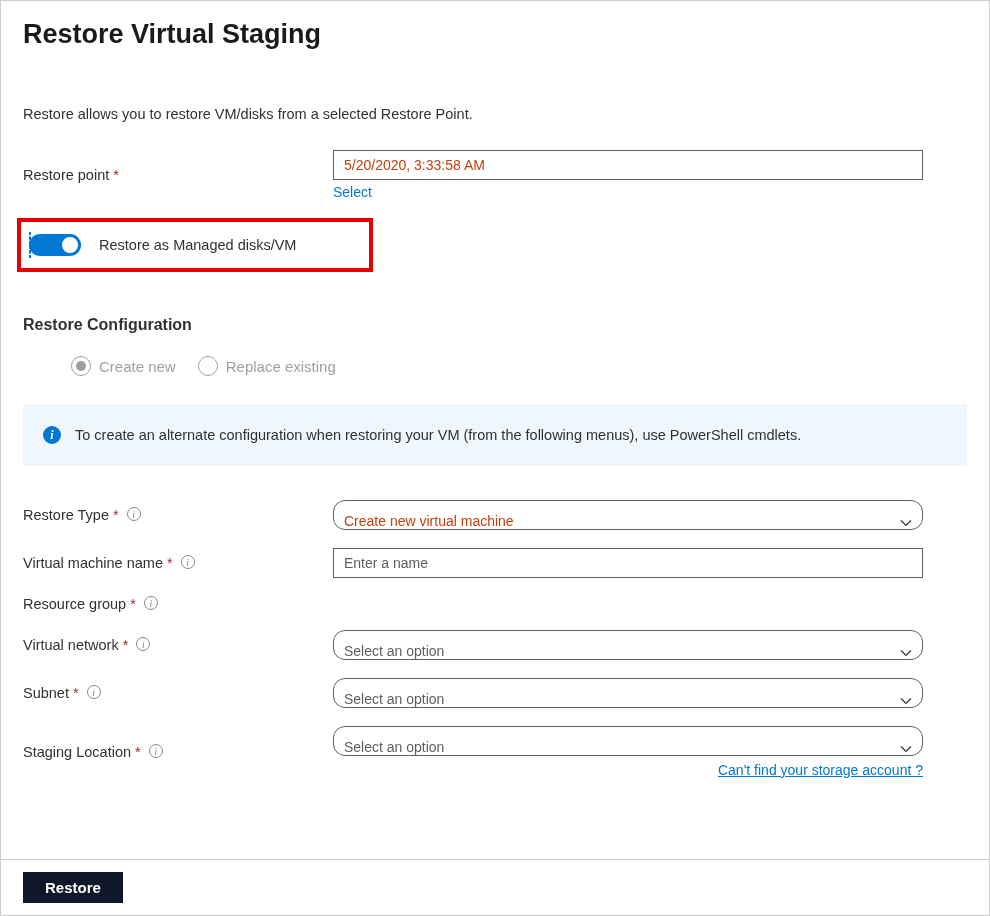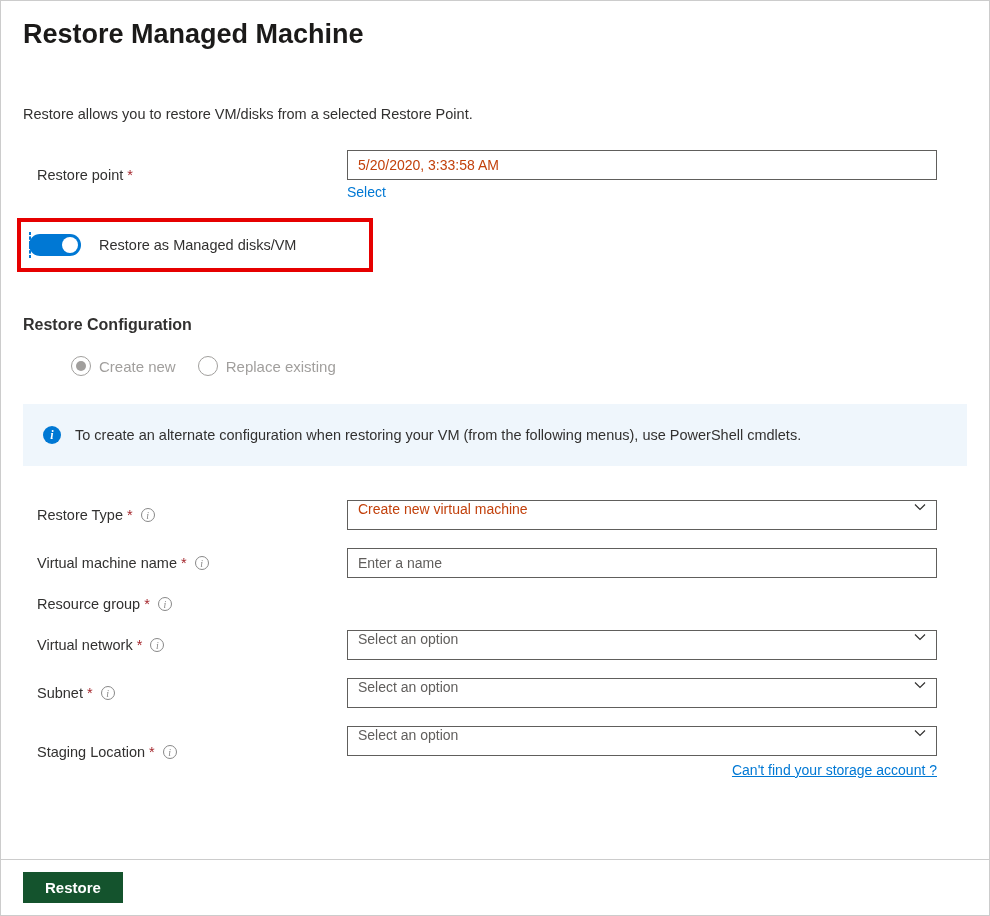--- a/index.html
+++ b/index.html
@@ -30,22 +30,20 @@
     .form-row {
       display: flex;
       align-items: center;
       margin-bottom: 18px;
     }
     .form-label {
       width: 310px;
       font-size: 14.5px;
       color: #323130;
       display: flex;
-      align-items: center;
-      margin-left: 14px;
     }
     .required { color: #a4262c; margin-left: 4px; }
     .info-icon {
       display: inline-flex;
       align-items: center;
       justify-content: center;
       width: 14px;
       height: 14px;
       border: 1px solid #888;
       border-radius: 50%;
@@ -64,23 +62,24 @@
       height: 30px;
       border: 1px solid #605e5c;
       padding: 0 10px;
       font-size: 14px;
       font-family: inherit;
       background: #fff;
       color: #c2410c;
     }
     .select {
       display: flex;
-      align-items: flex-start;
+      align-items: flex-end;
       justify-content: space-between;
       cursor: pointer;
+      border-radius: 12px;
     }
     .select.placeholder { color: #605e5c; }
     .chevron {
       width: 12px;
       height: 12px;
     }
     .chevron svg { display: block; }
     .link {
       color: #0078d4;
       font-size: 14px;
@@ -198,36 +197,36 @@
     .footer {
       position: absolute;
       bottom: 0;
       left: 0;
       right: 0;
       border-top: 1px solid #ccc;
       padding: 12px 22px;
       background: #fff;
     }
     .btn-primary {
-      background: #14532d;
+      background: #0f172a;
       color: #fff;
       border: none;
       padding: 7px 22px;
       font-size: 15px;
       font-weight: 600;
       font-family: inherit;
       cursor: pointer;
     }
     input::placeholder { color: #605e5c; }
   </style>
 </head>
 <body>
 
 <div class="content">
-  <h1>Restore Managed Machine</h1>
+  <h1>Restore Virtual Staging</h1>
   <p class="description">Restore allows you to restore VM/disks from a selected Restore Point.</p>
 
   <div class="form-row">
     <div class="form-label">
       <span>Restore point</span>
         <span class="required">*</span>
     </div>
     <div class="form-control-wrap">
       <input class="input" type="text" value="5/20/2020, 3:33:58 AM" style="">
       <span class="link">Select</span>

